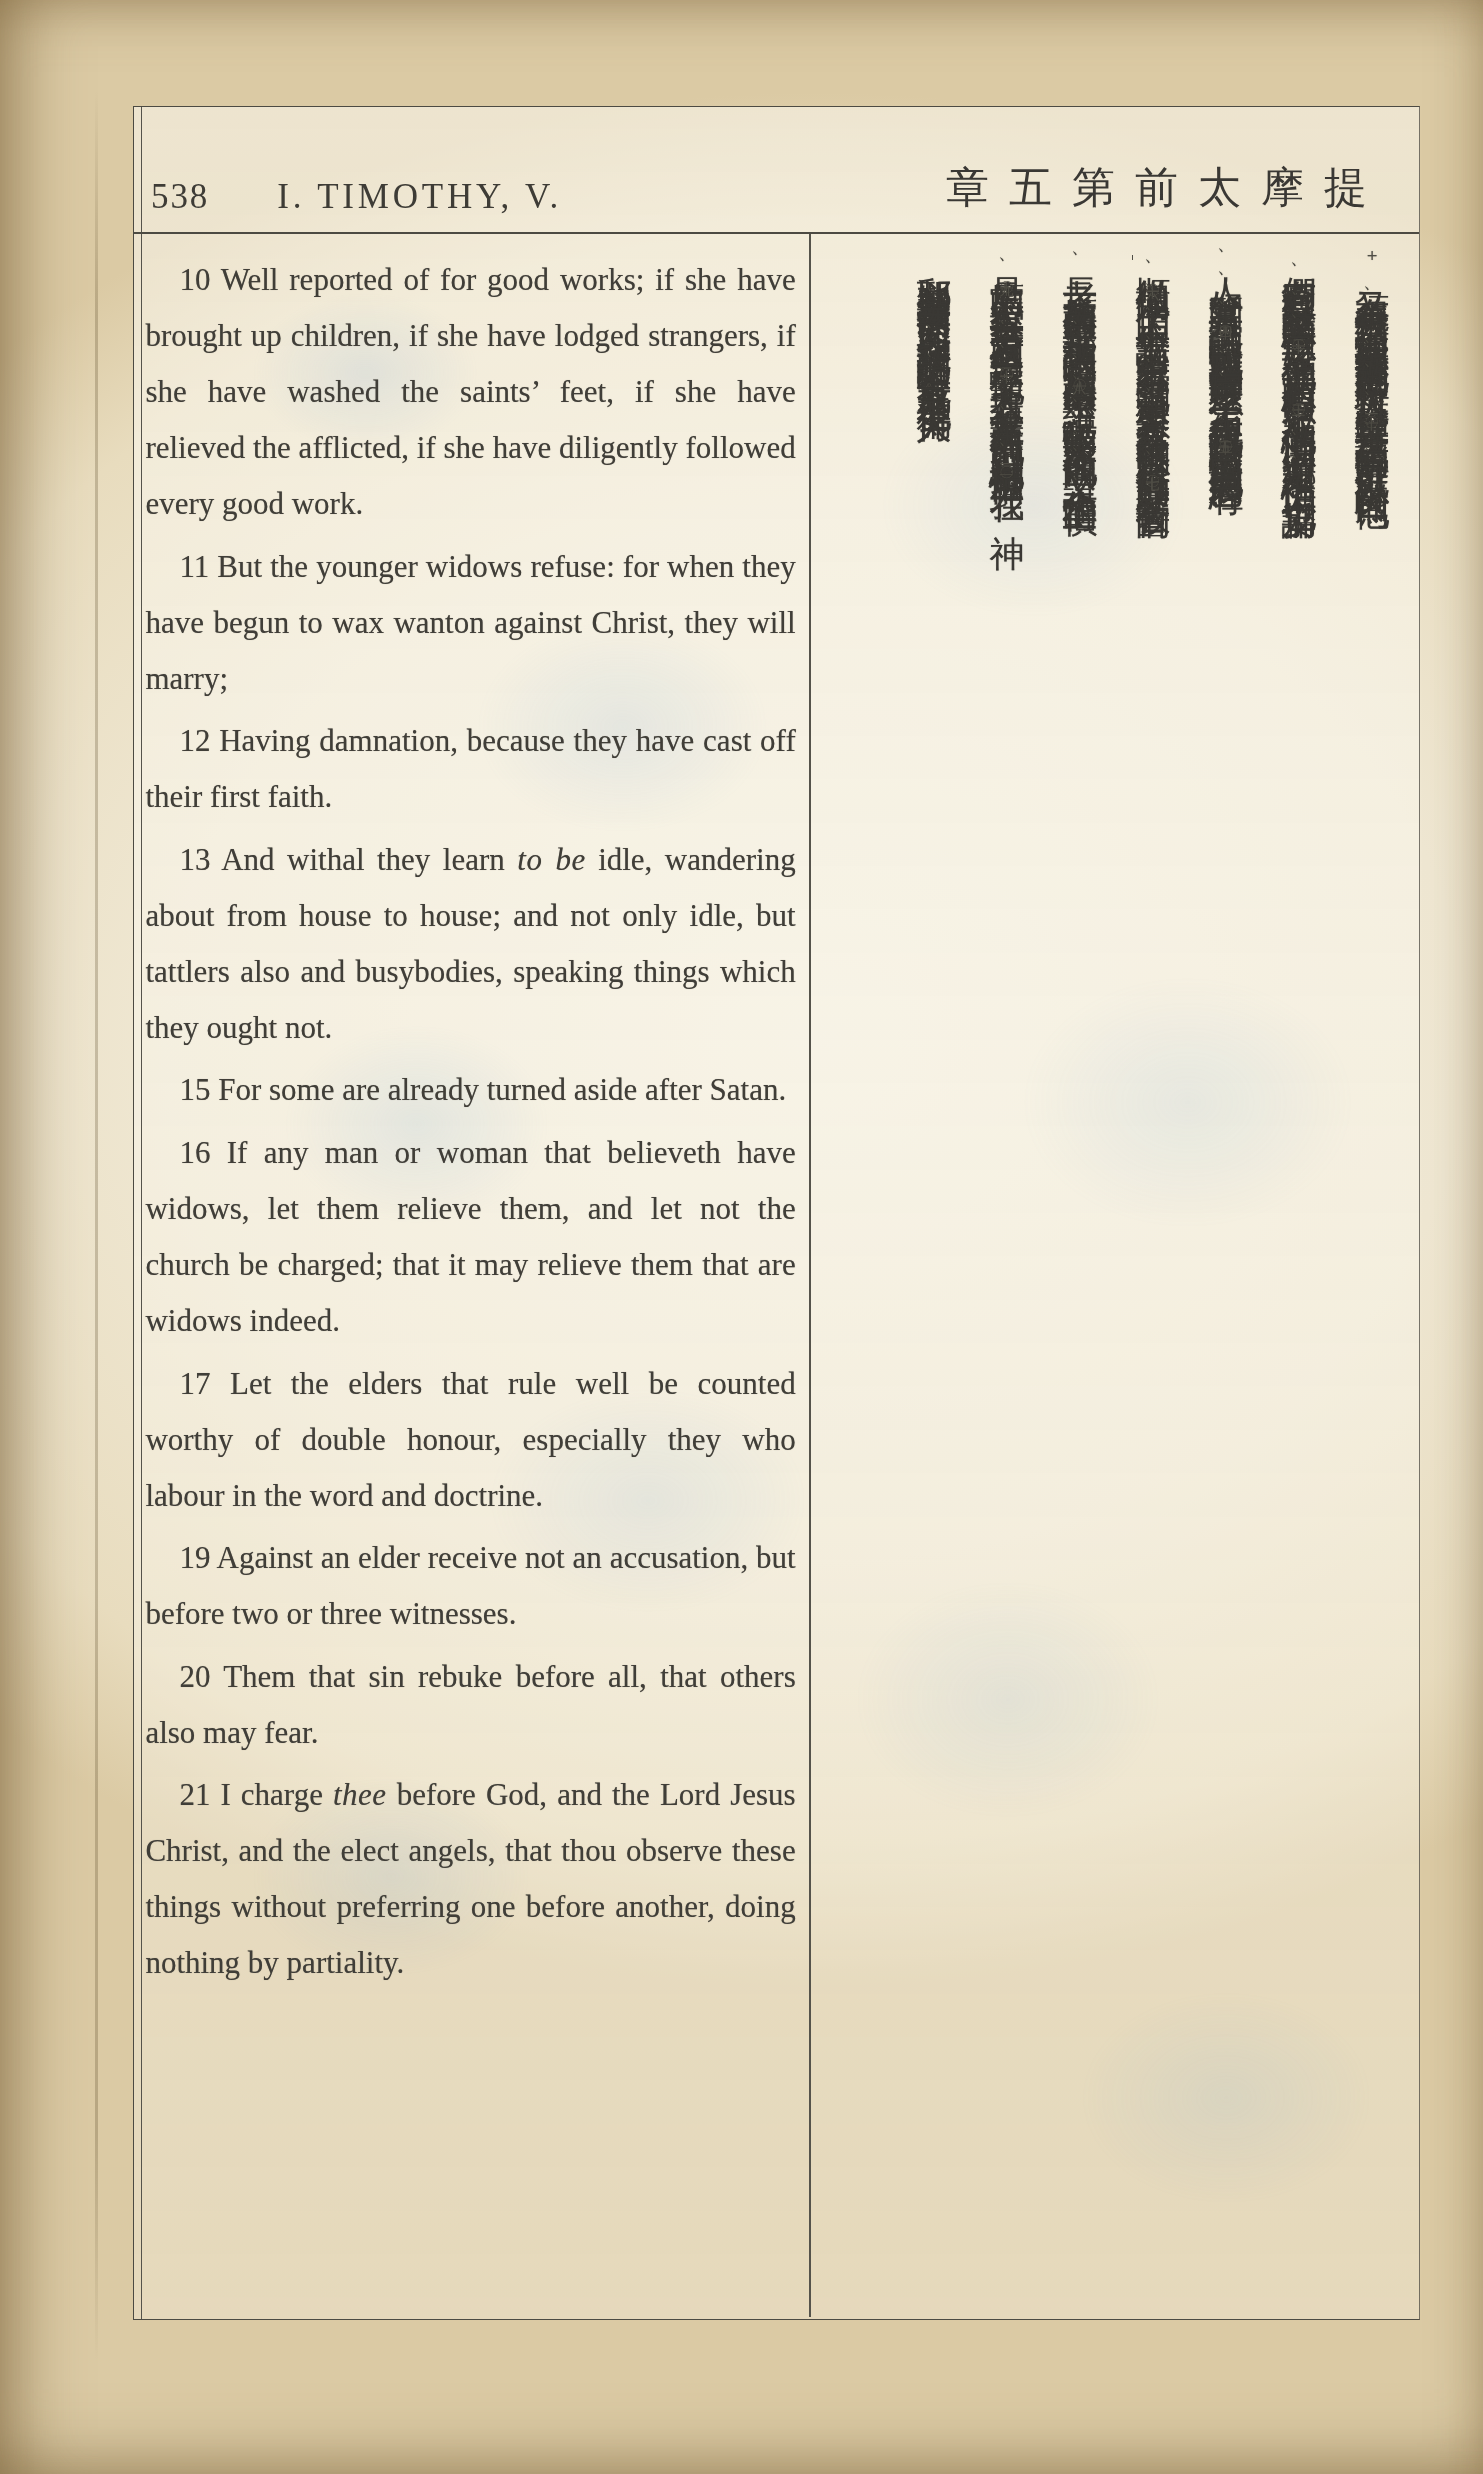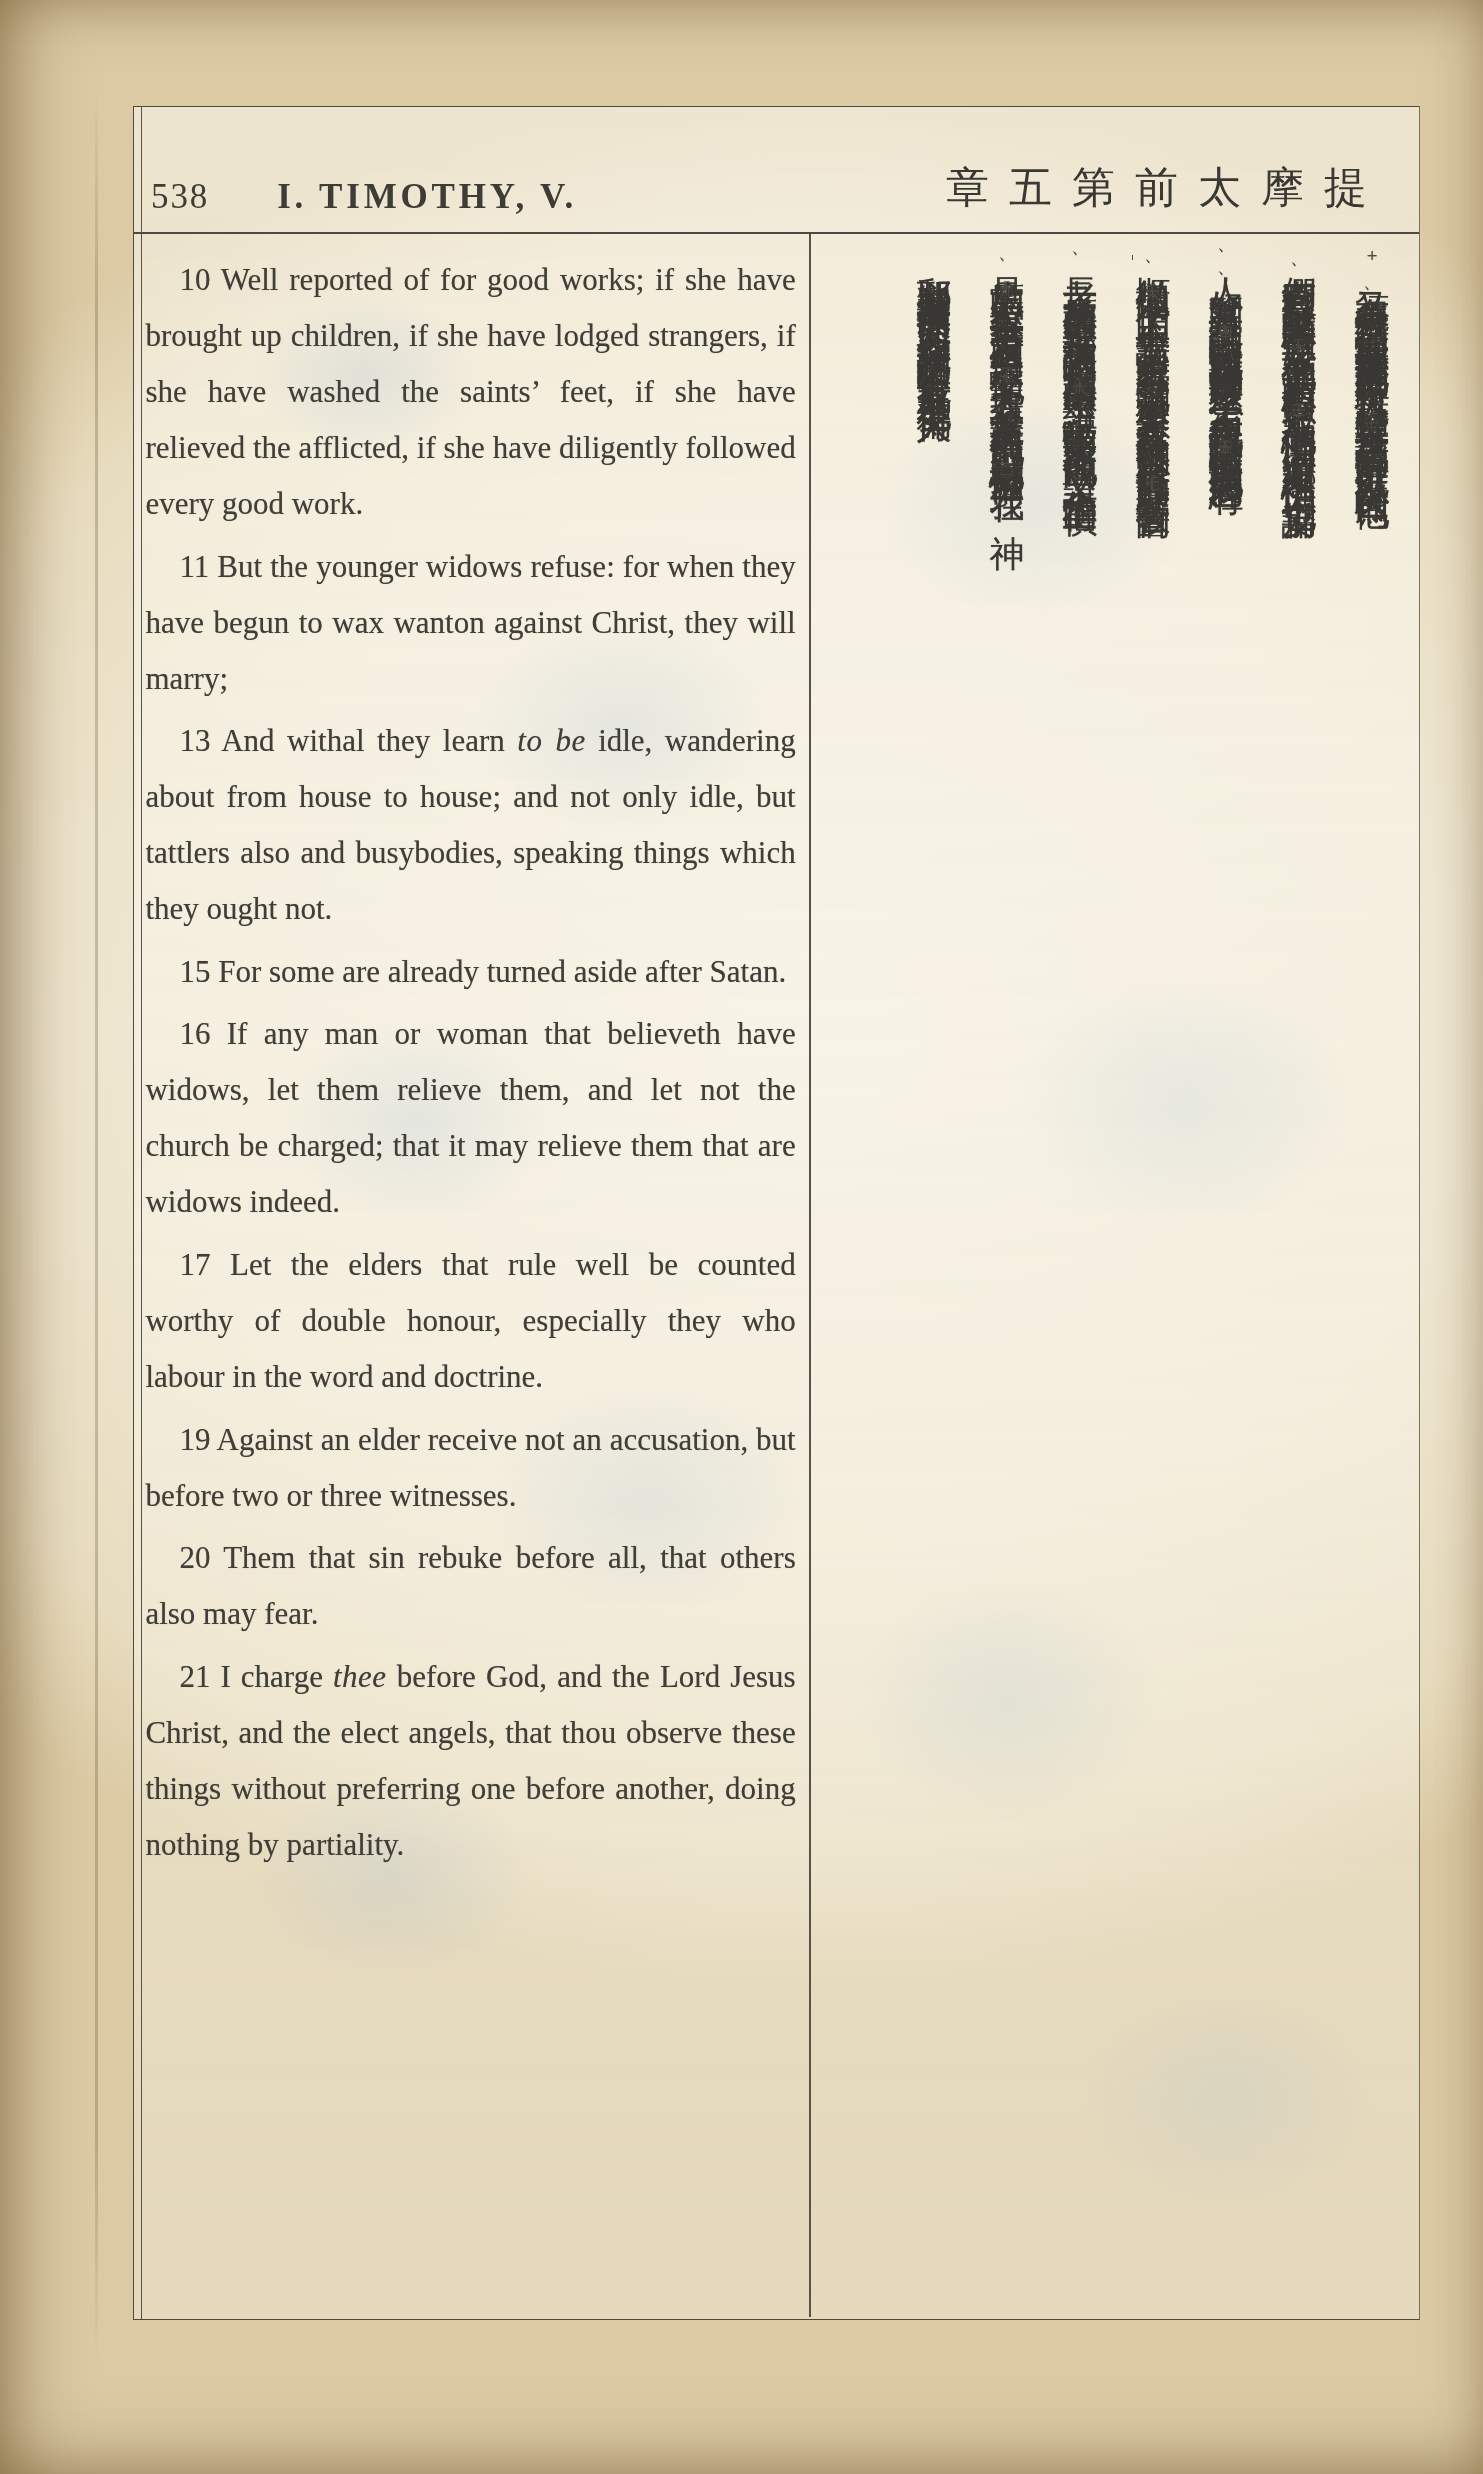--- a/index.html
+++ b/index.html
@@ -54,21 +54,21 @@
   .header{
     position:relative;z-index:1;
     height:127px;
     border-bottom:2.4px solid #4c4a42;
     display:flex;align-items:flex-end;
     padding:0 32px 15px 17px;box-sizing:border-box;
     color:#3e3c36;
     text-align:right;
   }
   .pageno{font-size:35px;letter-spacing:1.9px;margin-right:68px;}
-  .booktitle{font-size:35px;letter-spacing:3.8px;font-weight:bold;}
+  .booktitle{font-size:35px;letter-spacing:3.8px;}
   .cntitle{
     margin-left:auto;
     font-size:43px;letter-spacing:20px;
     font-family:Liberation Mono, monospace;
     color:#3a3834;white-space:nowrap;
   }
   .bodyrow{
     position:relative;z-index:1;
     display:flex;height:2083px;box-sizing:border-box;
   }
@@ -120,20 +120,21 @@
     <div class="ghost"></div>
     <div class="header">
       <span class="pageno">538</span>
       <span class="booktitle">I. TIMOTHY, V.</span>
       <span class="cntitle">章五第前太摩提</span>
     </div>
     <div class="bodyrow">
       <div class="col-en" id="en-col">
           <p class="verse">10 Well reported of for good works; if she have brought up children, if she have lodged strangers, if she have washed the saints’ feet, if she have relieved the afflicted, if she have diligently followed every good work.</p>
           <p class="verse">11 But the younger widows refuse: for when they have begun to wax wanton against Christ, they will marry;</p>
+          <p class="verse">12 Having damnation, because they have cast off their first faith.</p>
           <p class="verse">13 And withal they learn <i>to be</i> idle, wandering about from house to house; and not only idle, but tattlers also and busybodies, speaking things which they ought not.</p>
           <p class="verse">15 For some are already turned aside after Satan.</p>
           <p class="verse">16 If any man or woman that believeth have widows, let them relieve them, and let not the church be charged; that it may relieve them that are widows indeed.</p>
           <p class="verse">17 Let the elders that rule well be counted worthy of double honour, especially they who labour in the word and doctrine.</p>
           <p class="verse">19 Against an elder receive not an accusation, but before two or three witnesses.</p>
           <p class="verse">20 Them that sin rebuke before all, that others also may fear.</p>
           <p class="verse">21 I charge <i>thee</i> before God, and the Lord Jesus Christ, and the elect angels, that thou observe these things without preferring one before another, doing nothing by partiality.</p>
         </div>
       <div class="divider"></div>
       <div class="col-zh" id="zh-col">

